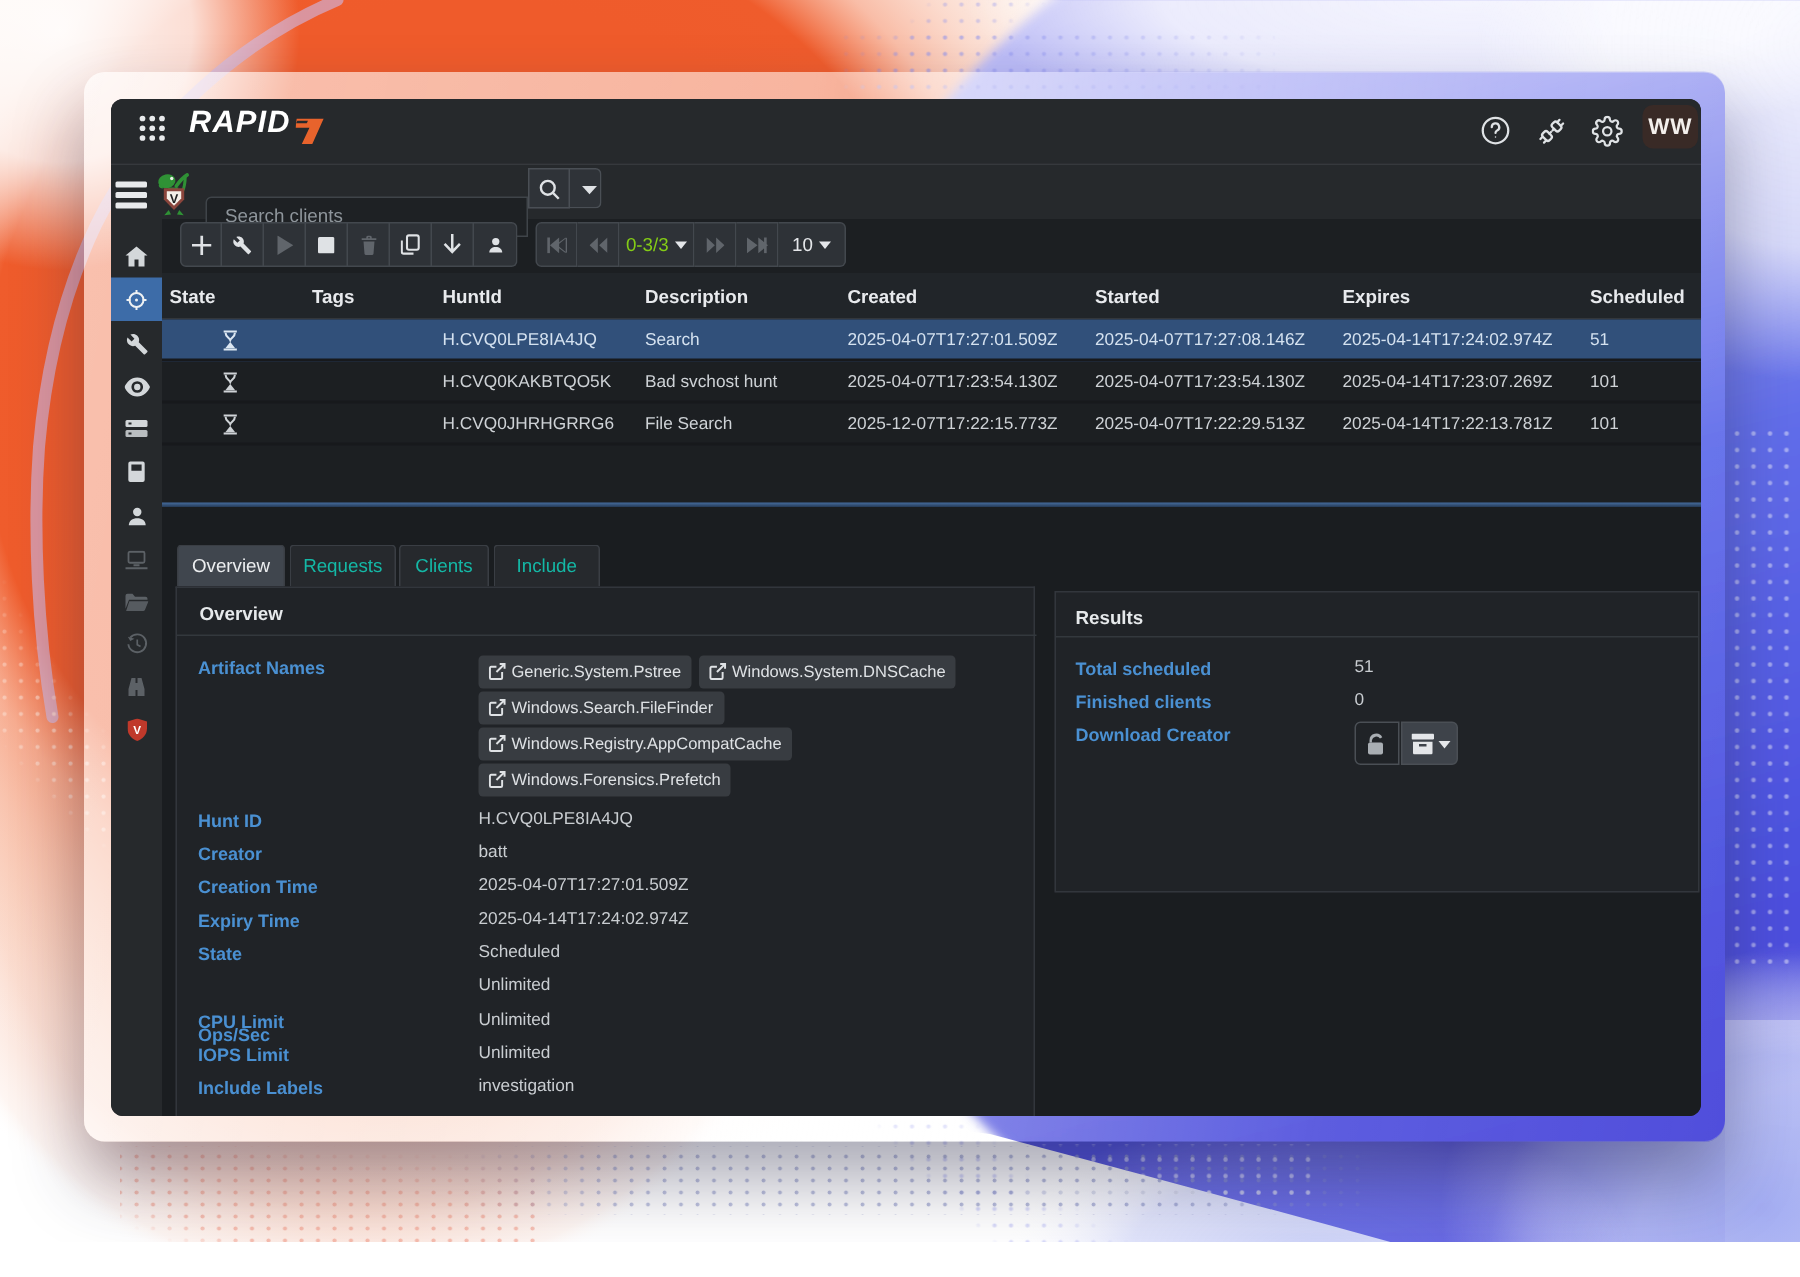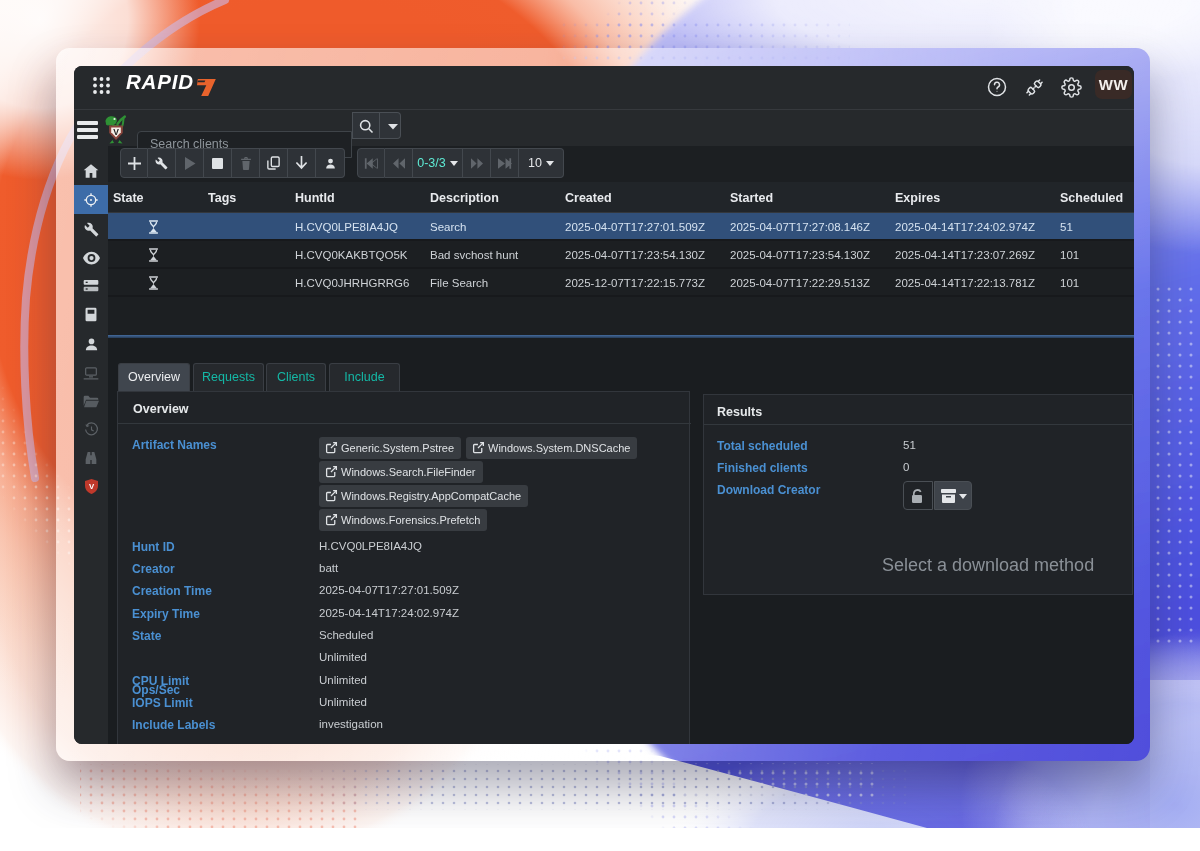--- a/index.html
+++ b/index.html
@@ -419,21 +419,21 @@
             <svg width="14" height="11" viewBox="0 0 16 12" fill="#60656b">
               <path d="M1 0 h2 v12 h-2 Z M15 0 v12 L7 6 Z M8.6 6 L16 12 V0 Z"></path>
               <path d="M3 6 L10 0 V12 Z"></path>
             </svg>
           </div>
       <div class="tbtn" style="left:28px;width:28px;border-left:none">
             <svg width="12" height="11" viewBox="0 0 14 12" fill="#60656b">
               <path d="M6.5 0 V12 L0 6 Z M14 0 V12 L7.5 6 Z"></path>
             </svg>
           </div>
-      <div class="tbtn" style="left:56px;width:50px;border-left:none;font-size:12.5px;color:#5eead4">0-3/3 <span style="display:inline-block;width:0;height:0;border-left:4px solid transparent;border-right:4px solid transparent;border-top:5px solid #e4e6e9;margin-left:4px"></span></div>
+      <div class="tbtn" style="left:56px;width:50px;border-left:none;font-size:12.5px;color:#84cc16">0-3/3 <span style="display:inline-block;width:0;height:0;border-left:4px solid transparent;border-right:4px solid transparent;border-top:5px solid #e4e6e9;margin-left:4px"></span></div>
       <div class="tbtn" style="left:106px;width:28px;border-left:none">
             <svg width="12" height="11" viewBox="0 0 14 12" fill="#60656b">
               <path d="M0 0 L6.5 6 L0 12 Z M7.5 0 L14 6 L7.5 12 Z"></path>
             </svg>
           </div>
       <div class="tbtn" style="left:134px;width:28px;border-left:none">
             <svg width="14" height="11" viewBox="0 0 16 12" fill="#60656b">
               <path d="M0 0 L8 6 L0 12 Z M8.6 0 L16 6 L8.6 12 Z M13 0 h2 v12 h-2 Z"></path>
             </svg>
           </div>
@@ -555,16 +555,15 @@
             <rect x="1" y="7" width="10" height="8" rx="1.3"></rect>
           </svg>
     </div>
     <div class="abs" style="left:230px;top:86px;width:38px;height:29px;background:#3e434a;border:1px solid #4a4f55;border-radius:0 4px 4px 0">
       <svg style="position:absolute;left:6px;top:7px" width="15" height="14" viewBox="0 0 15 14" fill="#e4e6e9">
             <rect x="0" y="0" width="15" height="4" rx="0.8"></rect>
             <path d="M1 5.5 h13 V13 a1 1 0 0 1-1 1 H2 a1 1 0 0 1-1-1 Z M5 7 h5 v1.6 h-5 Z" fill-rule="evenodd"></path>
           </svg>
       <span style="position:absolute;left:24px;top:12px;display:inline-block;width:0;height:0;border-left:4px solid transparent;border-right:4px solid transparent;border-top:5px solid #e4e6e9"></span>
     </div>
-    <div class="abs" style="left:178px;top:160px;font-size:18px;color:#8a9097">Select a download method</div>
   </div>
 </div>
 </div>
 
 </body></html>

